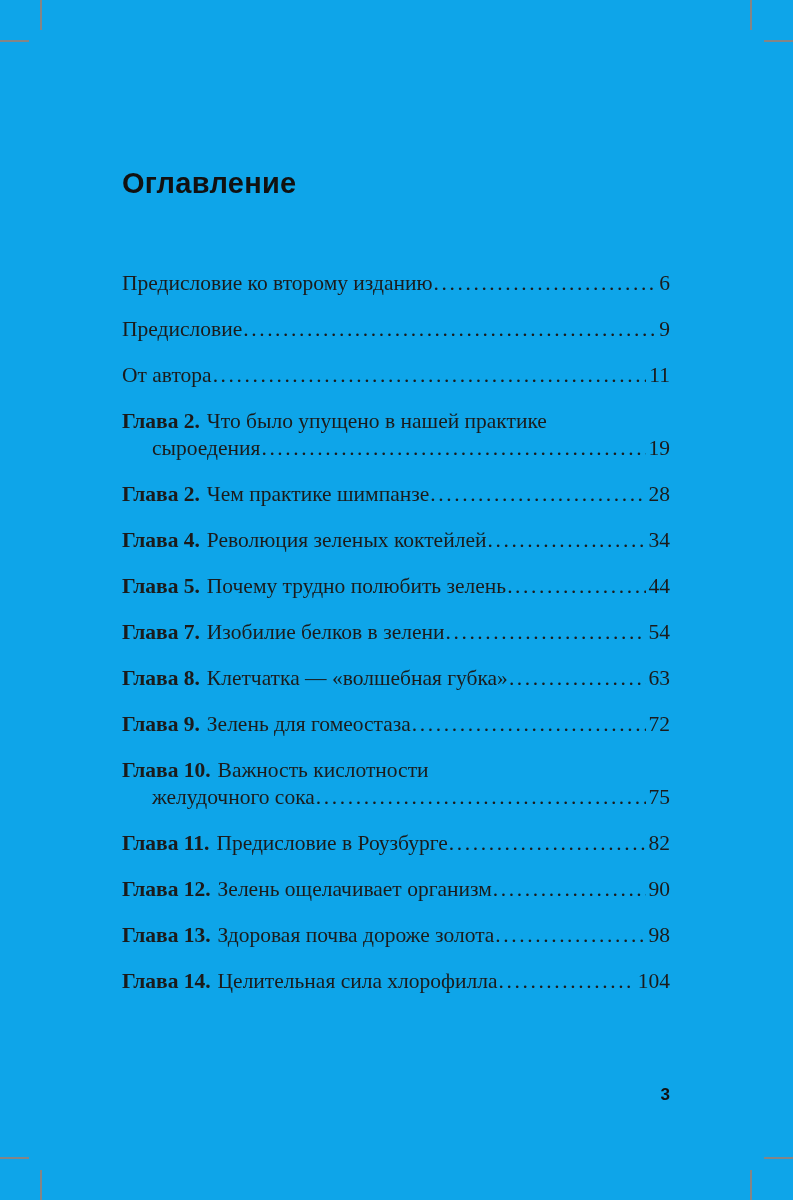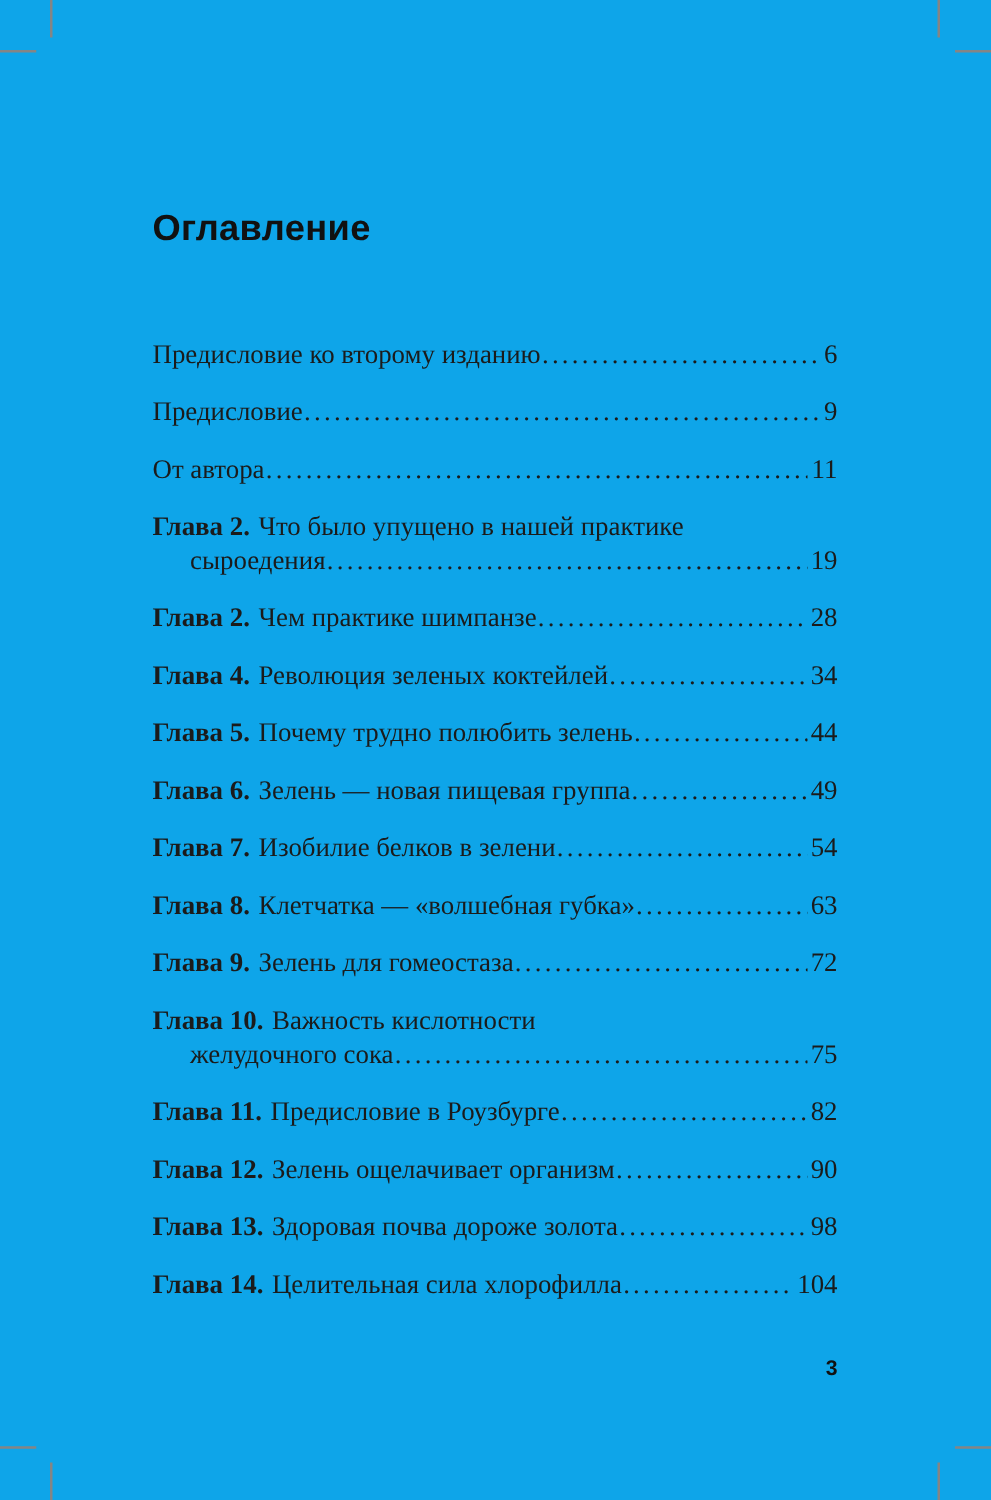--- a/index.html
+++ b/index.html
@@ -147,27 +147,20 @@
       </div>
 
       <div class="entry">
         <div class="line">
           <span class="t"><b class="lbl">Глава 5.</b><span class="ttl">Почему трудно полюбить зелень</span></span>
           <span class="dots"></span>
           <span class="pg">44</span>
         </div>
       </div>
 
-      <div class="entry">
-        <div class="line">
-          <span class="t"><b class="lbl">Глава 6.</b><span class="ttl">Зелень — новая пищевая группа</span></span>
-          <span class="dots"></span>
-          <span class="pg">49</span>
-        </div>
-      </div>
 
       <div class="entry">
         <div class="line">
           <span class="t"><b class="lbl">Глава 7.</b><span class="ttl">Изобилие белков в зелени</span></span>
           <span class="dots"></span>
           <span class="pg">54</span>
         </div>
       </div>
 
       <div class="entry">

